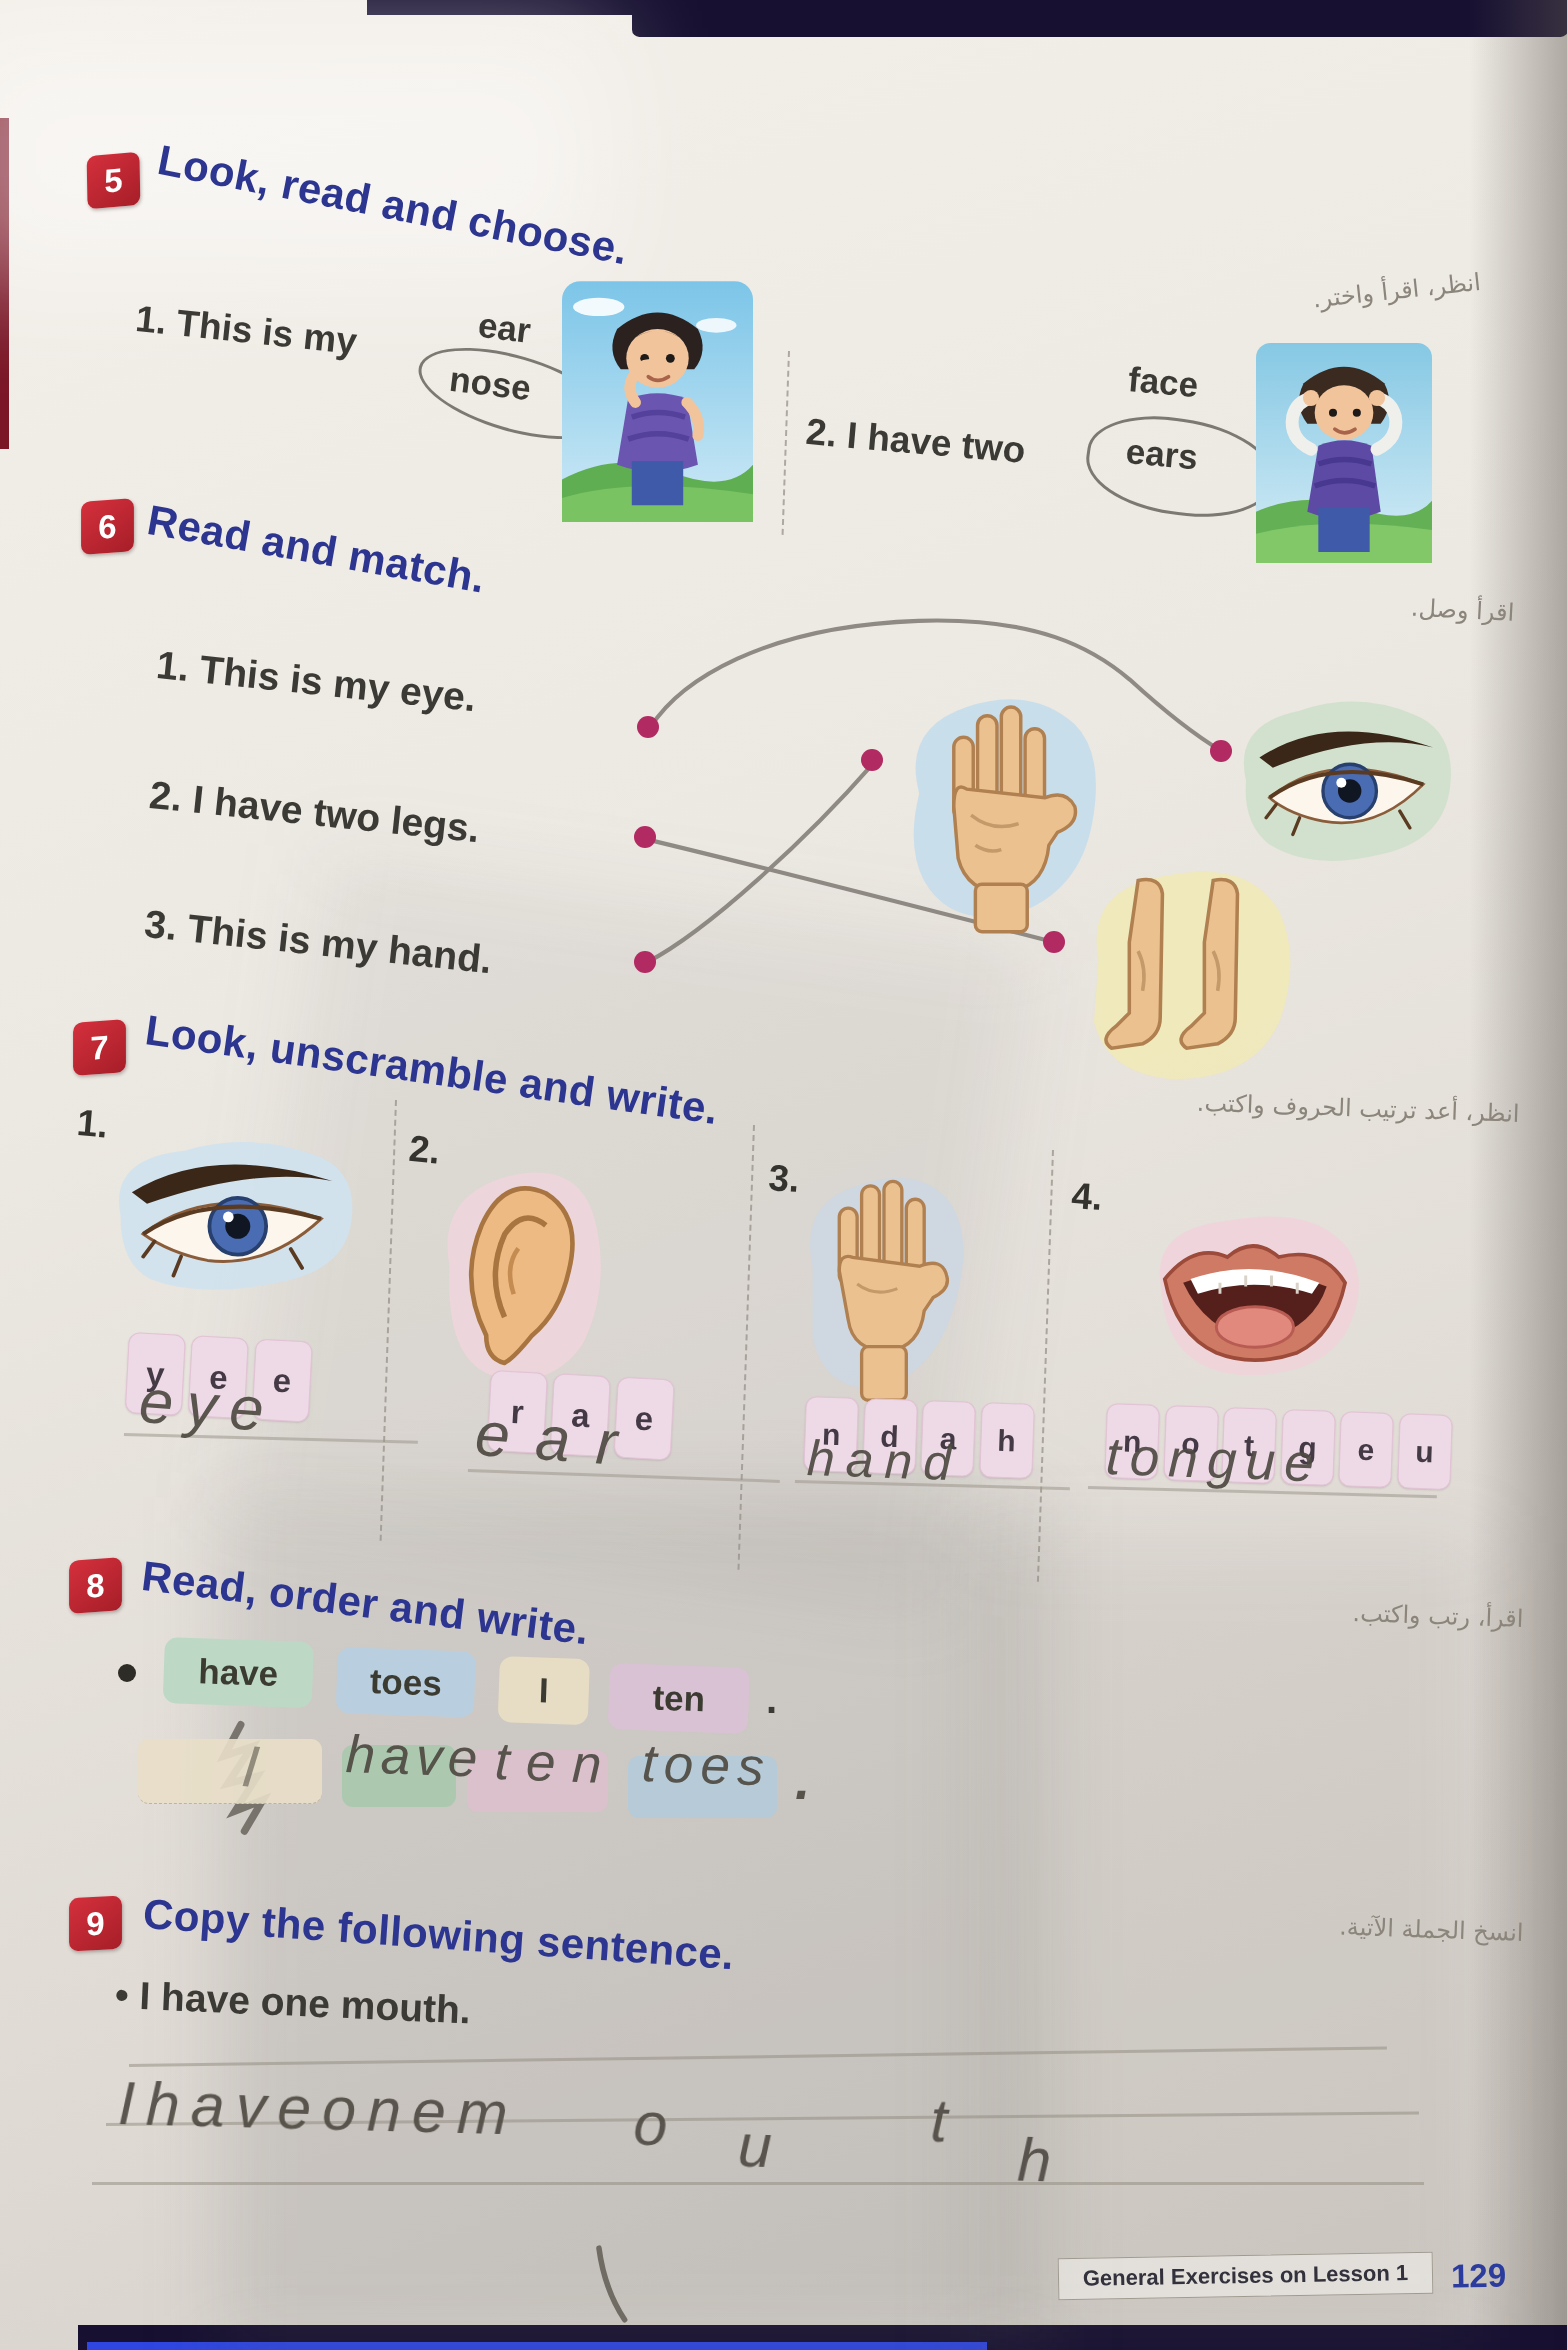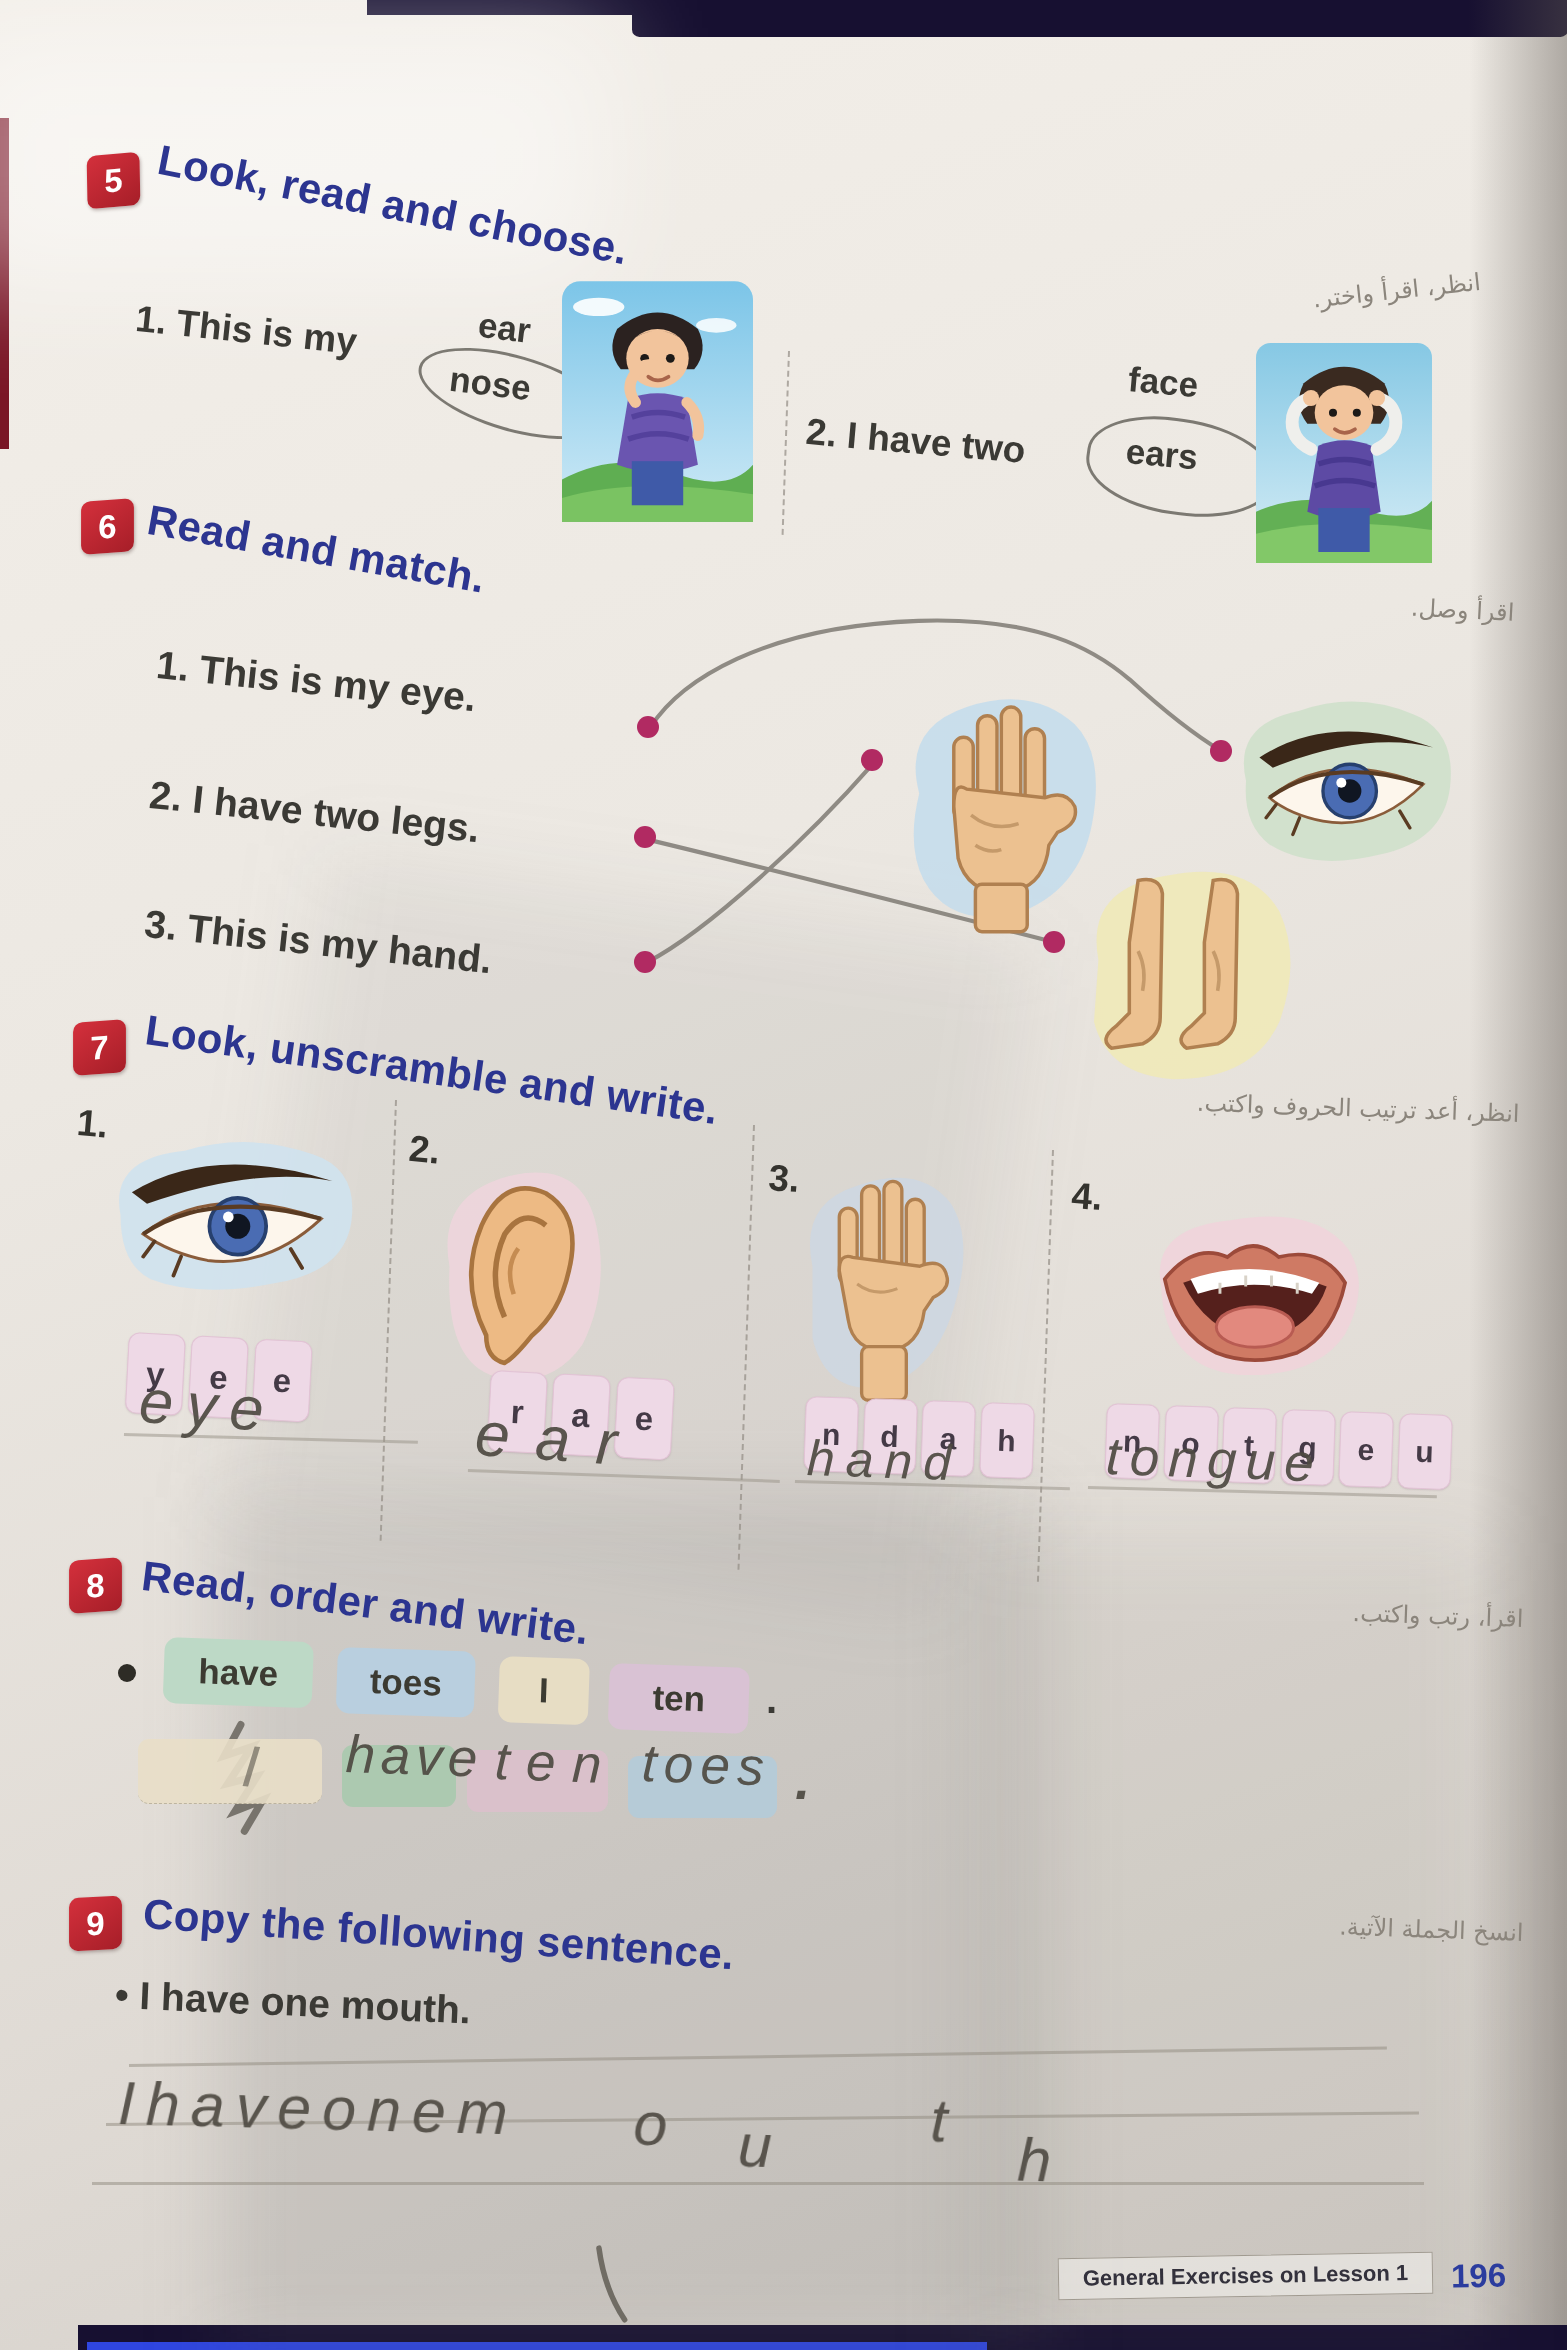--- a/index.html
+++ b/index.html
@@ -360,16 +360,16 @@
     <span class="hw-part">Ihaveonem</span>
     <span class="hw-part" style="margin-left:87px;transform:translateY(7.3px);">o</span>
     <span class="hw-part" style="margin-left:32px;transform:translateY(26px);">u</span>
     <span class="hw-part" style="margin-left:119px;transform:translateY(-3.7px);">t</span>
     <span class="hw-part" style="margin-left:32px;transform:translateY(33px);">h</span>
   </div>
 
   <div class="abs footerbox" style="left:1058px;top:2255px;width:373px;height:40px;transform:rotate(-1deg);">
     <span>General Exercises on Lesson 1</span>
   </div>
-  <div class="abs pagenum" style="left:1451px;top:2257px;transform:rotate(-1deg);">196</div>
+  <div class="abs pagenum" style="left:1451px;top:2257px;transform:rotate(-1deg);">129</div>
 
 </div>
 
 
 </body></html>

